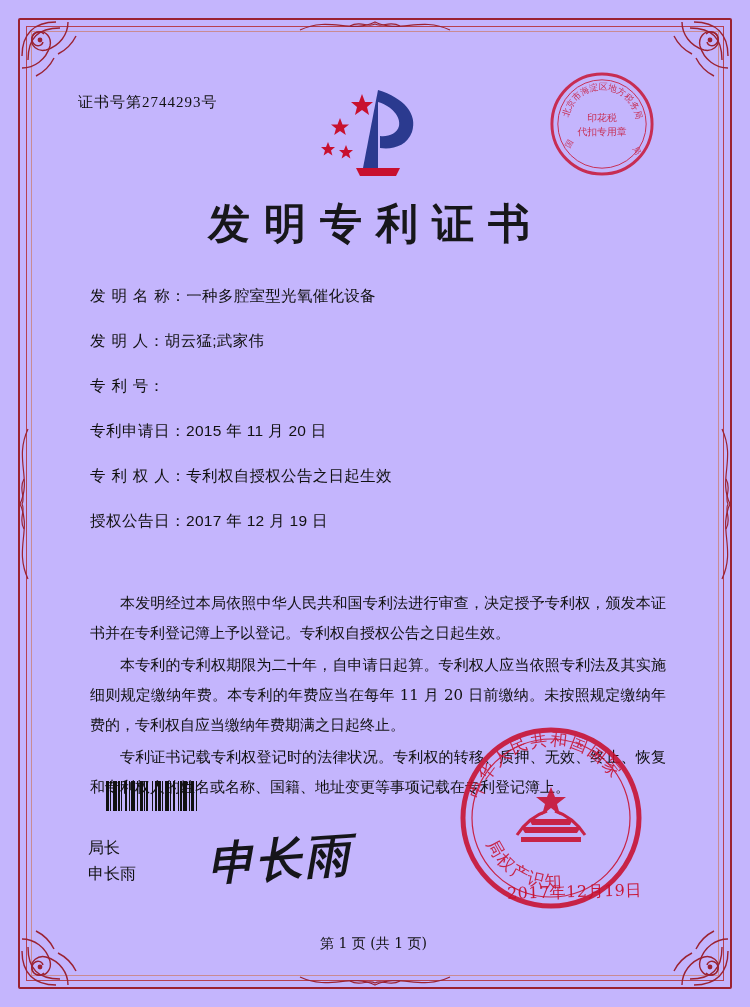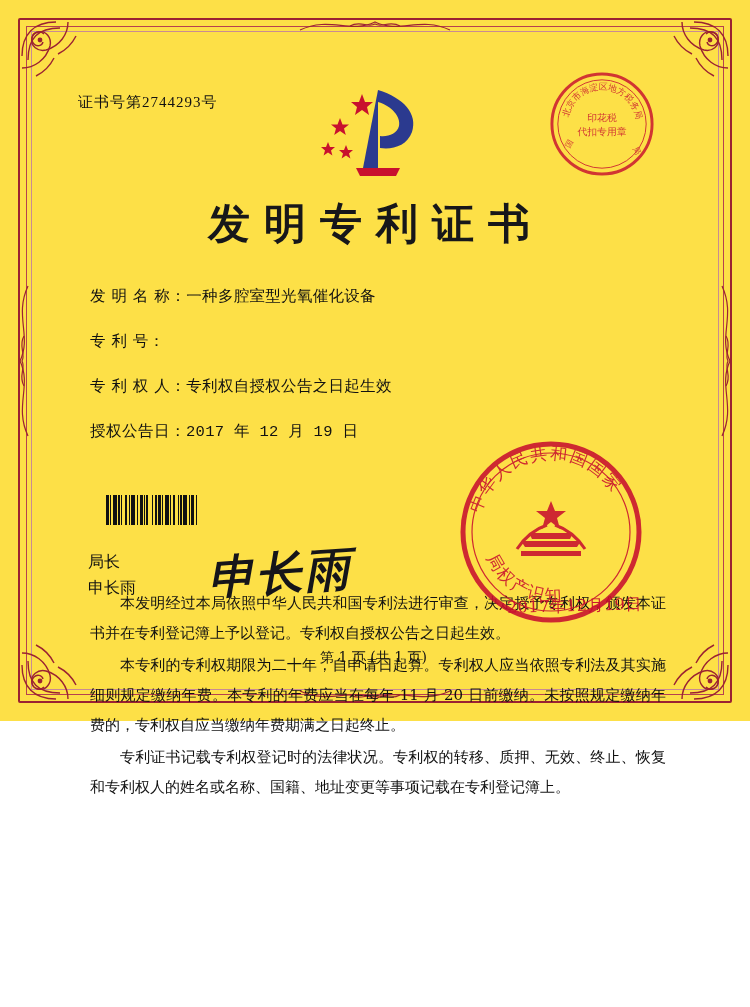--- a/index.html
+++ b/index.html
@@ -11,22 +11,22 @@
     height: 1007px;
     background: #ffffff;
     font-family: "Liberation Serif", serif;
     color: #1a1a1a;
     overflow: hidden;
   }
 
   .page {
     position: relative;
     width: 750px;
-    height: 721px;
-    background: #fde047;
+    height: 1007px;
+    background: #c4b5fd;
   }
 
   
   .border-outer {
     position: absolute;
     left: 18px;
     top: 18px;
     right: 18px;
     bottom: 18px;
     border: 2px solid #9b2232;
@@ -123,21 +123,21 @@
     margin-bottom: 24px;
     font-size: 15.5px;
     color: #111;
   }
   .field-label {
     white-space: pre;
     font-family: "DejaVu Serif", serif;
     letter-spacing: 0.5px;
   }
   .field-value {
-    font-family: Liberation Mono, monospace;
+    font-family: Liberation Sans, sans-serif;
     letter-spacing: 0.3px;
   }
 
   .paragraphs {
     position: absolute;
     left: 42px;
     right: 36px;
     top: 540px;
     font-size: 15px;
     line-height: 30px;
@@ -327,21 +327,29 @@
     </svg>
 
     <div class="main-title">发明专利证书</div>
 
     <div class="fields">
       <div class="field-row">
         <span class="field-label">发 明 名 称：</span>
         <span class="field-value">一种多腔室型光氧催化设备</span>
       </div>
       <div class="field-row">
+        <span class="field-label">发 明 人：</span>
+        <span class="field-value">胡云猛;武家伟</span>
+      </div>
+      <div class="field-row">
         <span class="field-label">专 利 号：</span>
+      </div>
+      <div class="field-row">
+        <span class="field-label">专利申请日：</span>
+        <span class="field-value">2015 年 11 月 20 日</span>
       </div>
       <div class="field-row">
         <span class="field-label">专 利 权 人：</span>
         <span class="field-value">专利权自授权公告之日起生效</span>
       </div>
       <div class="field-row">
         <span class="field-label">授权公告日：</span>
         <span class="field-value">2017 年 12 月 19 日</span>
       </div>
     </div>

